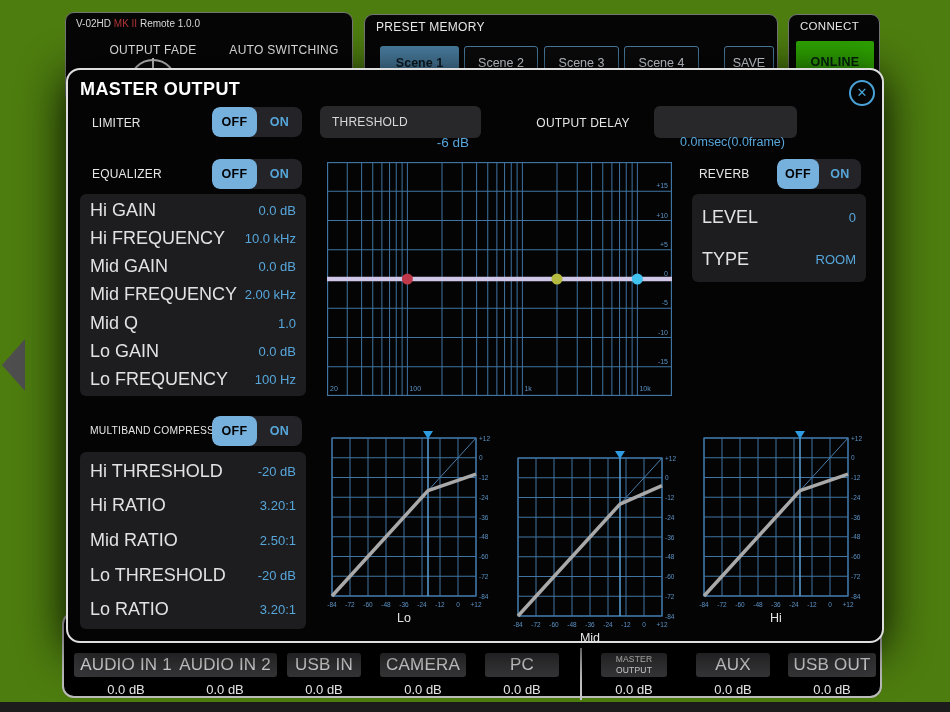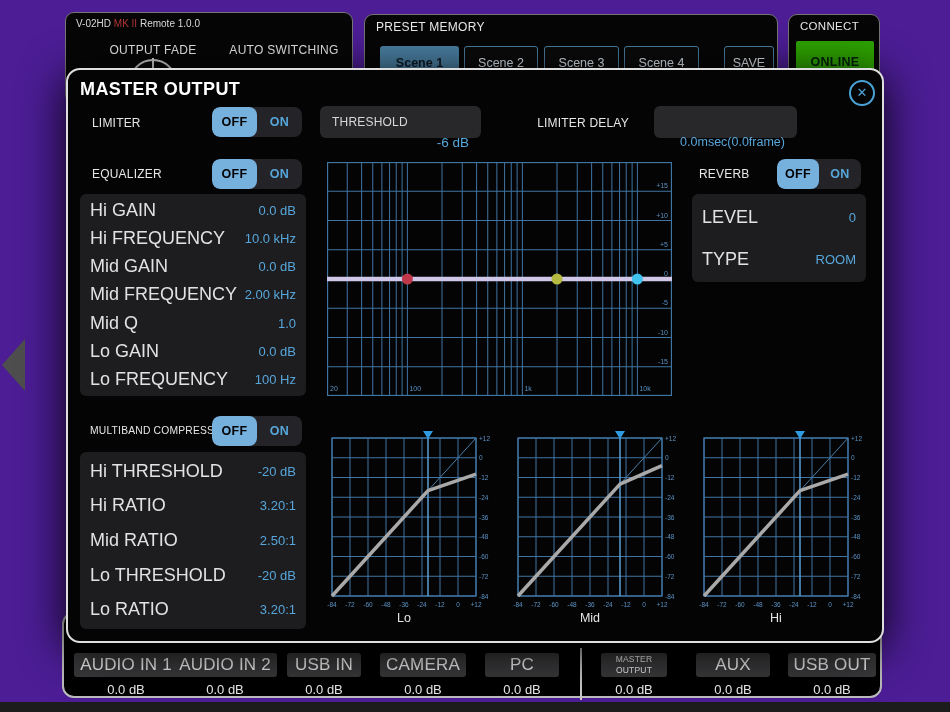--- a/index.html
+++ b/index.html
@@ -1,16 +1,16 @@
 <!DOCTYPE html>
 <html><head>
 <meta charset="utf-8">
 <style>
   html,body{margin:0;padding:0;background:#000;}
-  .screen{position:relative;width:950px;height:712px;background:#4c1d95;overflow:hidden;
+  .screen{position:relative;width:950px;height:712px;background:#4d7c0f;overflow:hidden;
     font-family:"Liberation Sans","DejaVu Sans",sans-serif;color:#e3e3e3;}
   .panel{position:absolute;background:#060607;border:1.5px solid #757575;border-radius:9px;box-sizing:border-box;}
   .panel-title{position:absolute;left:11px;top:5px;font-size:12px;color:#e8e8e8;letter-spacing:.3px;}
   
   .dev-title{position:absolute;left:10px;top:5px;font-size:10px;color:#d9d9d9;}
   .dev-title .red{color:#b23535;}
   .tl-label{position:absolute;top:30px;font-size:12px;color:#e8e8e8;text-align:center;width:140px;letter-spacing:.3px;}
   .knob{position:absolute;left:63px;top:46px;width:48px;height:48px;border:2px solid #cfcfcf;border-radius:50%;box-sizing:border-box;background:#0a0a0a;}
   .knob .tick{position:absolute;left:calc(50% - 1.25px);top:-3px;width:2.5px;height:13px;background:#d6d6d6;}
   
@@ -132,21 +132,21 @@
 
     <div class="sec-label" style="left:24px;top:46px;">LIMITER</div>
     <div class="toggle" style="left:144px;top:37px;width:90px;">
       <span class="tg active">OFF</span>
       <span class="tg">ON</span>
     </div>
     <div class="vbox" style="left:252px;top:36px;width:161px;">
       <span class="vlabel">THRESHOLD</span>
       <span class="vval">-6 dB</span>
     </div>
-    <div class="sec-label" style="left:450px;top:46px;width:130px;text-align:center;">LIMITER DELAY</div>
+    <div class="sec-label" style="left:450px;top:46px;width:130px;text-align:center;">OUTPUT DELAY</div>
     <div class="vbox center" style="left:586px;top:36px;width:143px;">
       <span class="vval" style="font-size:12.5px;">0.0msec(0.0frame)</span>
     </div>
 
     <div class="sec-label" style="left:24px;top:97px;">EQUALIZER</div>
     <div class="toggle" style="left:144px;top:89px;width:90px;">
       <span class="tg active">OFF</span>
       <span class="tg">ON</span>
     </div>
     <div class="params" style="left:12px;top:124px;width:226px;height:202px;">
@@ -322,21 +322,21 @@
           <text x="44" y="177" text-anchor="middle" font-size="6.5" fill="#5b93c4">-60</text>
           <text x="62" y="177" text-anchor="middle" font-size="6.5" fill="#5b93c4">-48</text>
           <text x="80" y="177" text-anchor="middle" font-size="6.5" fill="#5b93c4">-36</text>
           <text x="98" y="177" text-anchor="middle" font-size="6.5" fill="#5b93c4">-24</text>
           <text x="116" y="177" text-anchor="middle" font-size="6.5" fill="#5b93c4">-12</text>
           <text x="134" y="177" text-anchor="middle" font-size="6.5" fill="#5b93c4">0</text>
           <text x="152" y="177" text-anchor="middle" font-size="6.5" fill="#5b93c4">+12</text>
           <text x="80" y="192" text-anchor="middle" font-size="12.5" fill="#e5e5e5">Lo</text>
         </svg>
       </div>
-    <div class="chart comp-chart" style="left:442px;top:360px;width:170px;height:196px;">
+    <div class="chart comp-chart" style="left:442px;top:380px;width:170px;height:196px;">
         <svg width="170" height="196" viewBox="0 0 170 196">
           <line x1="8" y1="8" x2="8" y2="166" stroke="#3f74a3" stroke-width="1"></line>
           <line x1="8" y1="166" x2="152" y2="166" stroke="#3f74a3" stroke-width="1"></line>
           <line x1="26" y1="8" x2="26" y2="166" stroke="#3f74a3" stroke-width="1"></line>
           <line x1="8" y1="146.25" x2="152" y2="146.25" stroke="#3f74a3" stroke-width="1"></line>
           <line x1="44" y1="8" x2="44" y2="166" stroke="#3f74a3" stroke-width="1"></line>
           <line x1="8" y1="126.5" x2="152" y2="126.5" stroke="#3f74a3" stroke-width="1"></line>
           <line x1="62" y1="8" x2="62" y2="166" stroke="#3f74a3" stroke-width="1"></line>
           <line x1="8" y1="106.75" x2="152" y2="106.75" stroke="#3f74a3" stroke-width="1"></line>
           <line x1="80" y1="8" x2="80" y2="166" stroke="#3f74a3" stroke-width="1"></line>

